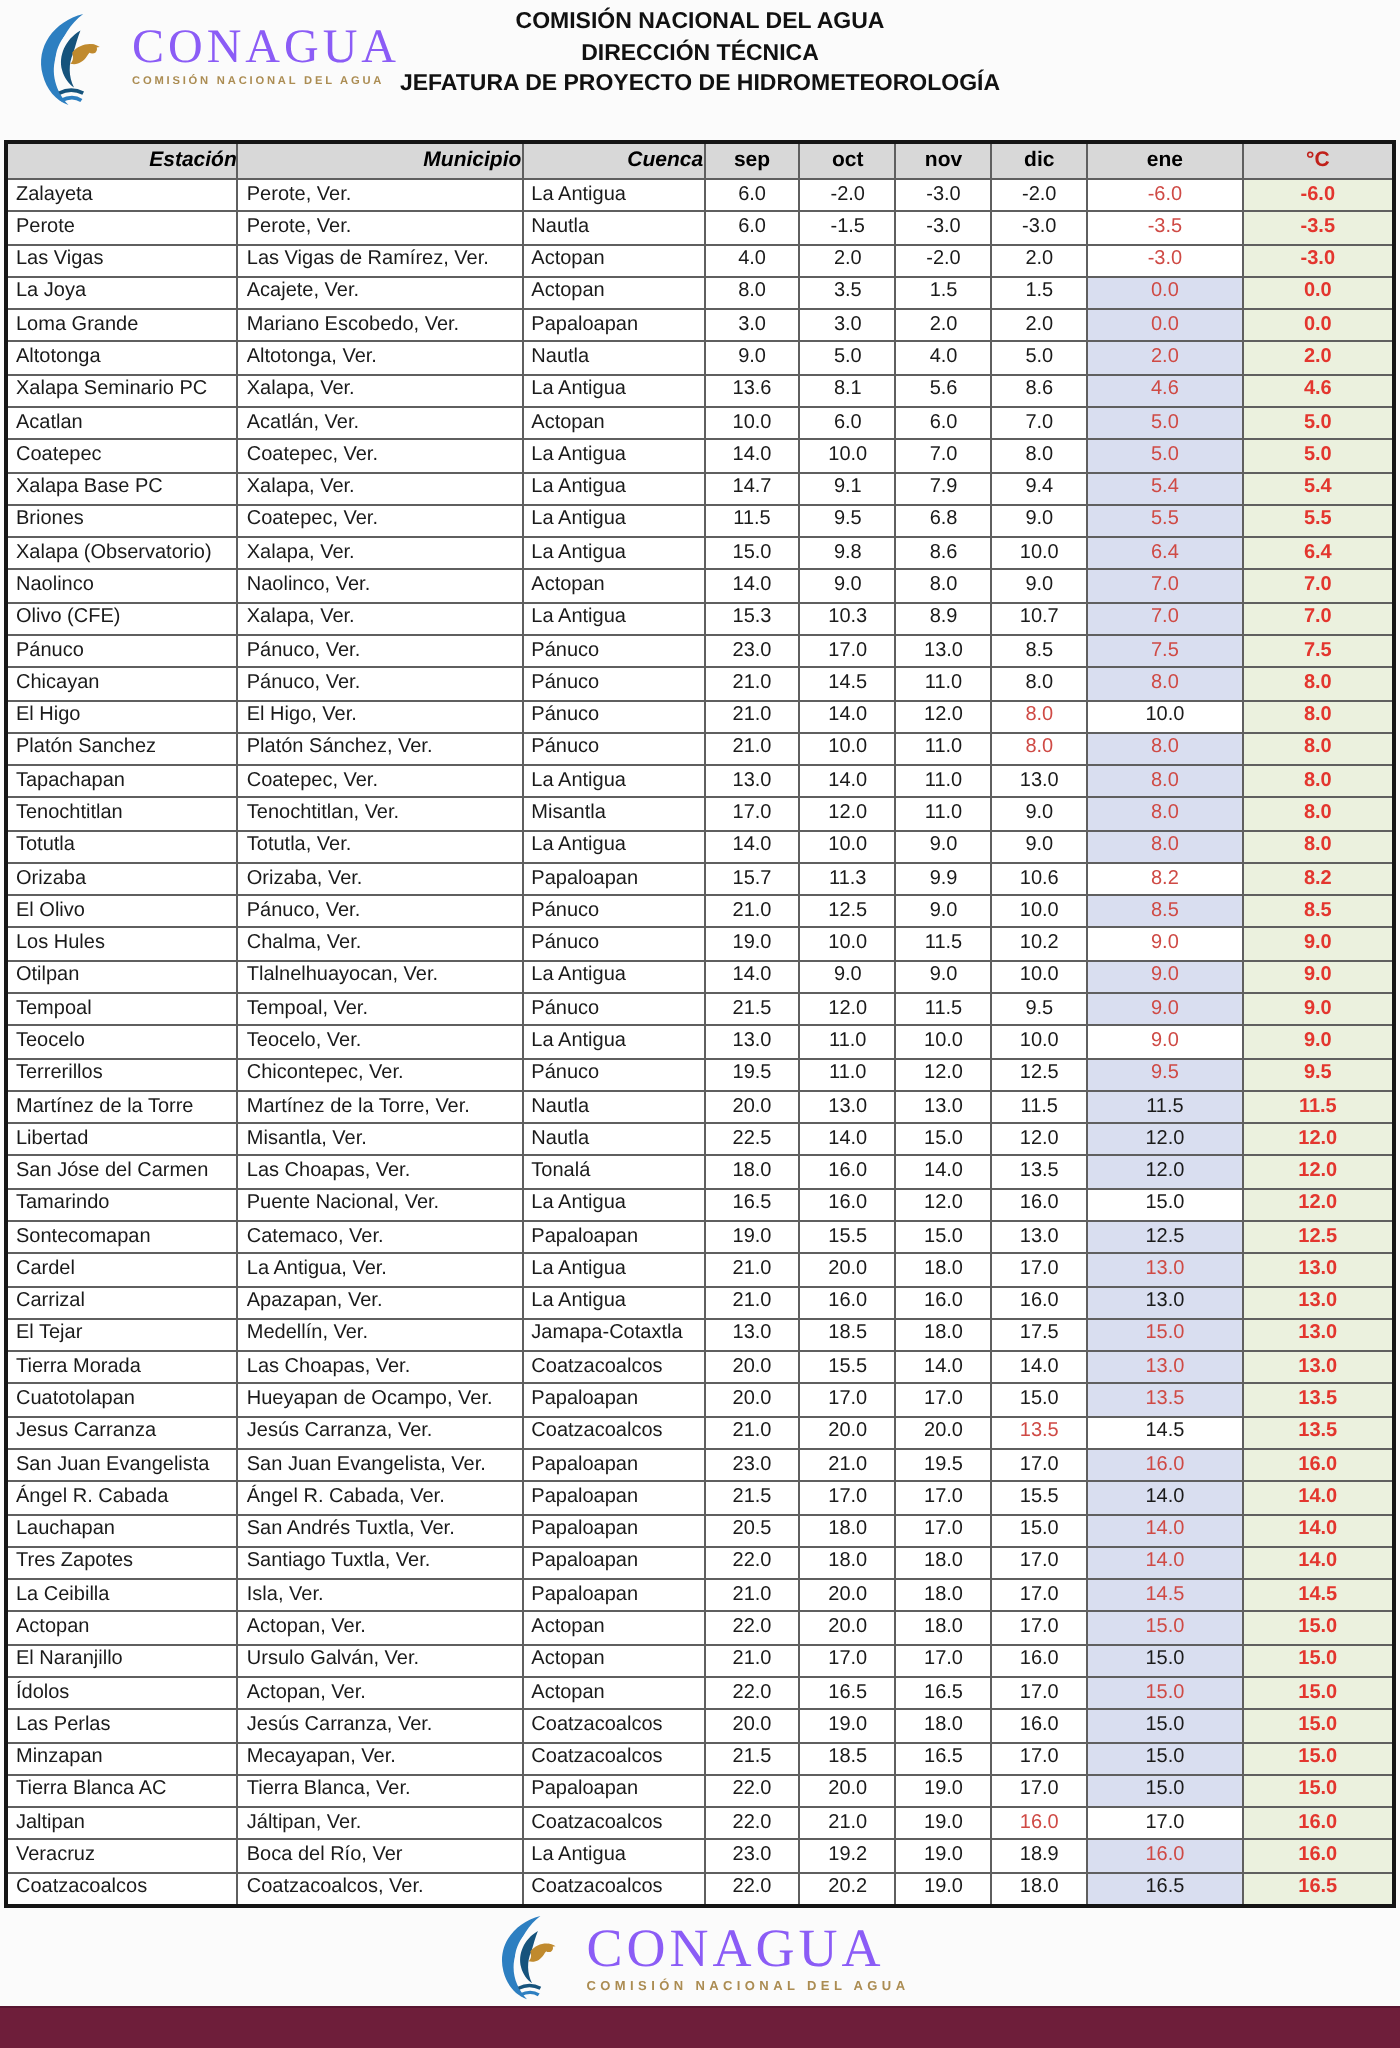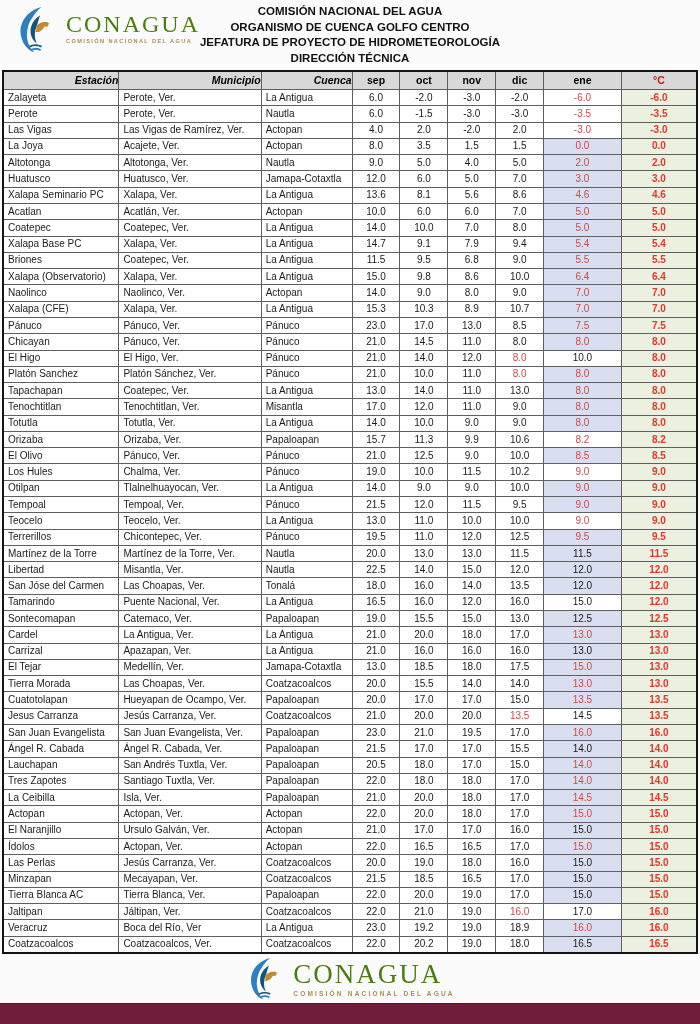--- a/index.html
+++ b/index.html
@@ -12,21 +12,21 @@
   .sheet{width:700px;height:1003px;background:#fbfbfb;}
 
   
   .letterhead{position:relative;height:70px;background:#fbfbfb;}
   .logo{display:flex;align-items:flex-start;gap:6px;}
   .logo-top{position:absolute;left:14px;top:6px;}
   .logo-mark{flex:0 0 auto;}
   .logo-text{display:flex;flex-direction:column;}
   .brand{
     font-family:"Liberation Serif", serif;
-    color:#4d7c0f;letter-spacing:2px;line-height:1;
+    color:#8b5cf6;letter-spacing:2px;line-height:1;
   }
   .logo-top .brand{font-size:24px;margin-top:6px;}
   .brand-sub{
     color:#ab8c52;font-weight:bold;letter-spacing:1.4px;line-height:1;
     margin-top:3px;
   }
   .logo-top .brand-sub{font-size:5.6px;}
   .titles{
     position:absolute;left:0;right:0;top:4px;text-align:center;
     font-weight:bold;color:#111;font-size:11.5px;line-height:15.5px;
@@ -69,23 +69,22 @@
   .bottom-bar{width:700px;height:21px;background:#6e1e3a;border-top:1px solid #581631;}
 </style>
 </head>
 <body>
 
 <div class="sheet">
 
   <div class="letterhead">
     <div class="titles">
       <div>COMISIÓN NACIONAL DEL AGUA</div>
-      <div>ORGANISMO DE CUENCA GOLFO CENTRO</div>
+      <div>DIRECCIÓN TÉCNICA</div>
       <div>JEFATURA DE PROYECTO DE HIDROMETEOROLOGÍA</div>
-      <div>DIRECCIÓN TÉCNICA</div>
     </div>
     <div class="logo logo-top">
       <svg class="logo-mark" width="46" height="48" viewBox="0 0 100 104">
         <path d="M60 2 C28 10 8 38 16 68 C20 84 30 96 44 101 C30 86 24 66 31 46 C37 28 46 12 60 2 Z" fill="#2d7fc1"></path>
         <path d="M58 12 C36 22 26 44 31 64 C34 75 40 84 48 89 C40 74 39 57 45 44 C49 32 52 21 58 12 Z" fill="#fbfbfb"></path>
         <path d="M57 20 C40 30 33 48 37 63 C39 71 44 78 50 82 C44 70 44 56 49 45 C52 36 54 27 57 20 Z" fill="#16537c"></path>
         <path d="M48 44 C56 34 70 32 78 38 C72 38 68 42 64 48 C60 54 54 58 46 56 C50 52 49 48 48 44 Z" fill="#c08a2e"></path>
         <circle cx="70" cy="40" r="5" fill="#c08a2e"></circle>
         <path d="M34 88 C42 84 52 84 60 88" stroke="#16537c" stroke-width="4" fill="none"></path>
         <path d="M36 96 C44 92 52 92 58 96" stroke="#2d7fc1" stroke-width="4" fill="none"></path>
@@ -161,40 +160,40 @@
           <td class="t">Acajete, Ver.</td>
           <td class="t">Actopan</td>
           <td class="n">8.0</td>
           <td class="n">3.5</td>
           <td class="n">1.5</td>
           <td class="n">1.5</td>
           <td class="n shade red">0.0</td>
           <td class="n ccell">0.0</td>
         </tr>
         <tr>
+          <td class="t">Loma Grande</td>
+          <td class="t">Mariano Escobedo, Ver.</td>
+          <td class="t">Papaloapan</td>
+          <td class="n">3.0</td>
+          <td class="n">3.0</td>
+          <td class="n">2.0</td>
+          <td class="n">2.0</td>
+          <td class="n shade red">0.0</td>
+          <td class="n ccell">0.0</td>
+        </tr>
+        <tr>
           <td class="t">Altotonga</td>
           <td class="t">Altotonga, Ver.</td>
           <td class="t">Nautla</td>
           <td class="n">9.0</td>
           <td class="n">5.0</td>
           <td class="n">4.0</td>
           <td class="n">5.0</td>
           <td class="n shade red">2.0</td>
           <td class="n ccell">2.0</td>
-        </tr>
-        <tr>
-          <td class="t">Huatusco</td>
-          <td class="t">Huatusco, Ver.</td>
-          <td class="t">Jamapa-Cotaxtla</td>
-          <td class="n">12.0</td>
-          <td class="n">6.0</td>
-          <td class="n">5.0</td>
-          <td class="n">7.0</td>
-          <td class="n shade red">3.0</td>
-          <td class="n ccell">3.0</td>
         </tr>
         <tr>
           <td class="t">Xalapa Seminario PC</td>
           <td class="t">Xalapa, Ver.</td>
           <td class="t">La Antigua</td>
           <td class="n">13.6</td>
           <td class="n">8.1</td>
           <td class="n">5.6</td>
           <td class="n">8.6</td>
           <td class="n shade red">4.6</td>
@@ -260,21 +259,21 @@
           <td class="t">Naolinco, Ver.</td>
           <td class="t">Actopan</td>
           <td class="n">14.0</td>
           <td class="n">9.0</td>
           <td class="n">8.0</td>
           <td class="n">9.0</td>
           <td class="n shade red">7.0</td>
           <td class="n ccell">7.0</td>
         </tr>
         <tr>
-          <td class="t">Xalapa (CFE)</td>
+          <td class="t">Olivo (CFE)</td>
           <td class="t">Xalapa, Ver.</td>
           <td class="t">La Antigua</td>
           <td class="n">15.3</td>
           <td class="n">10.3</td>
           <td class="n">8.9</td>
           <td class="n">10.7</td>
           <td class="n shade red">7.0</td>
           <td class="n ccell">7.0</td>
         </tr>
         <tr>

